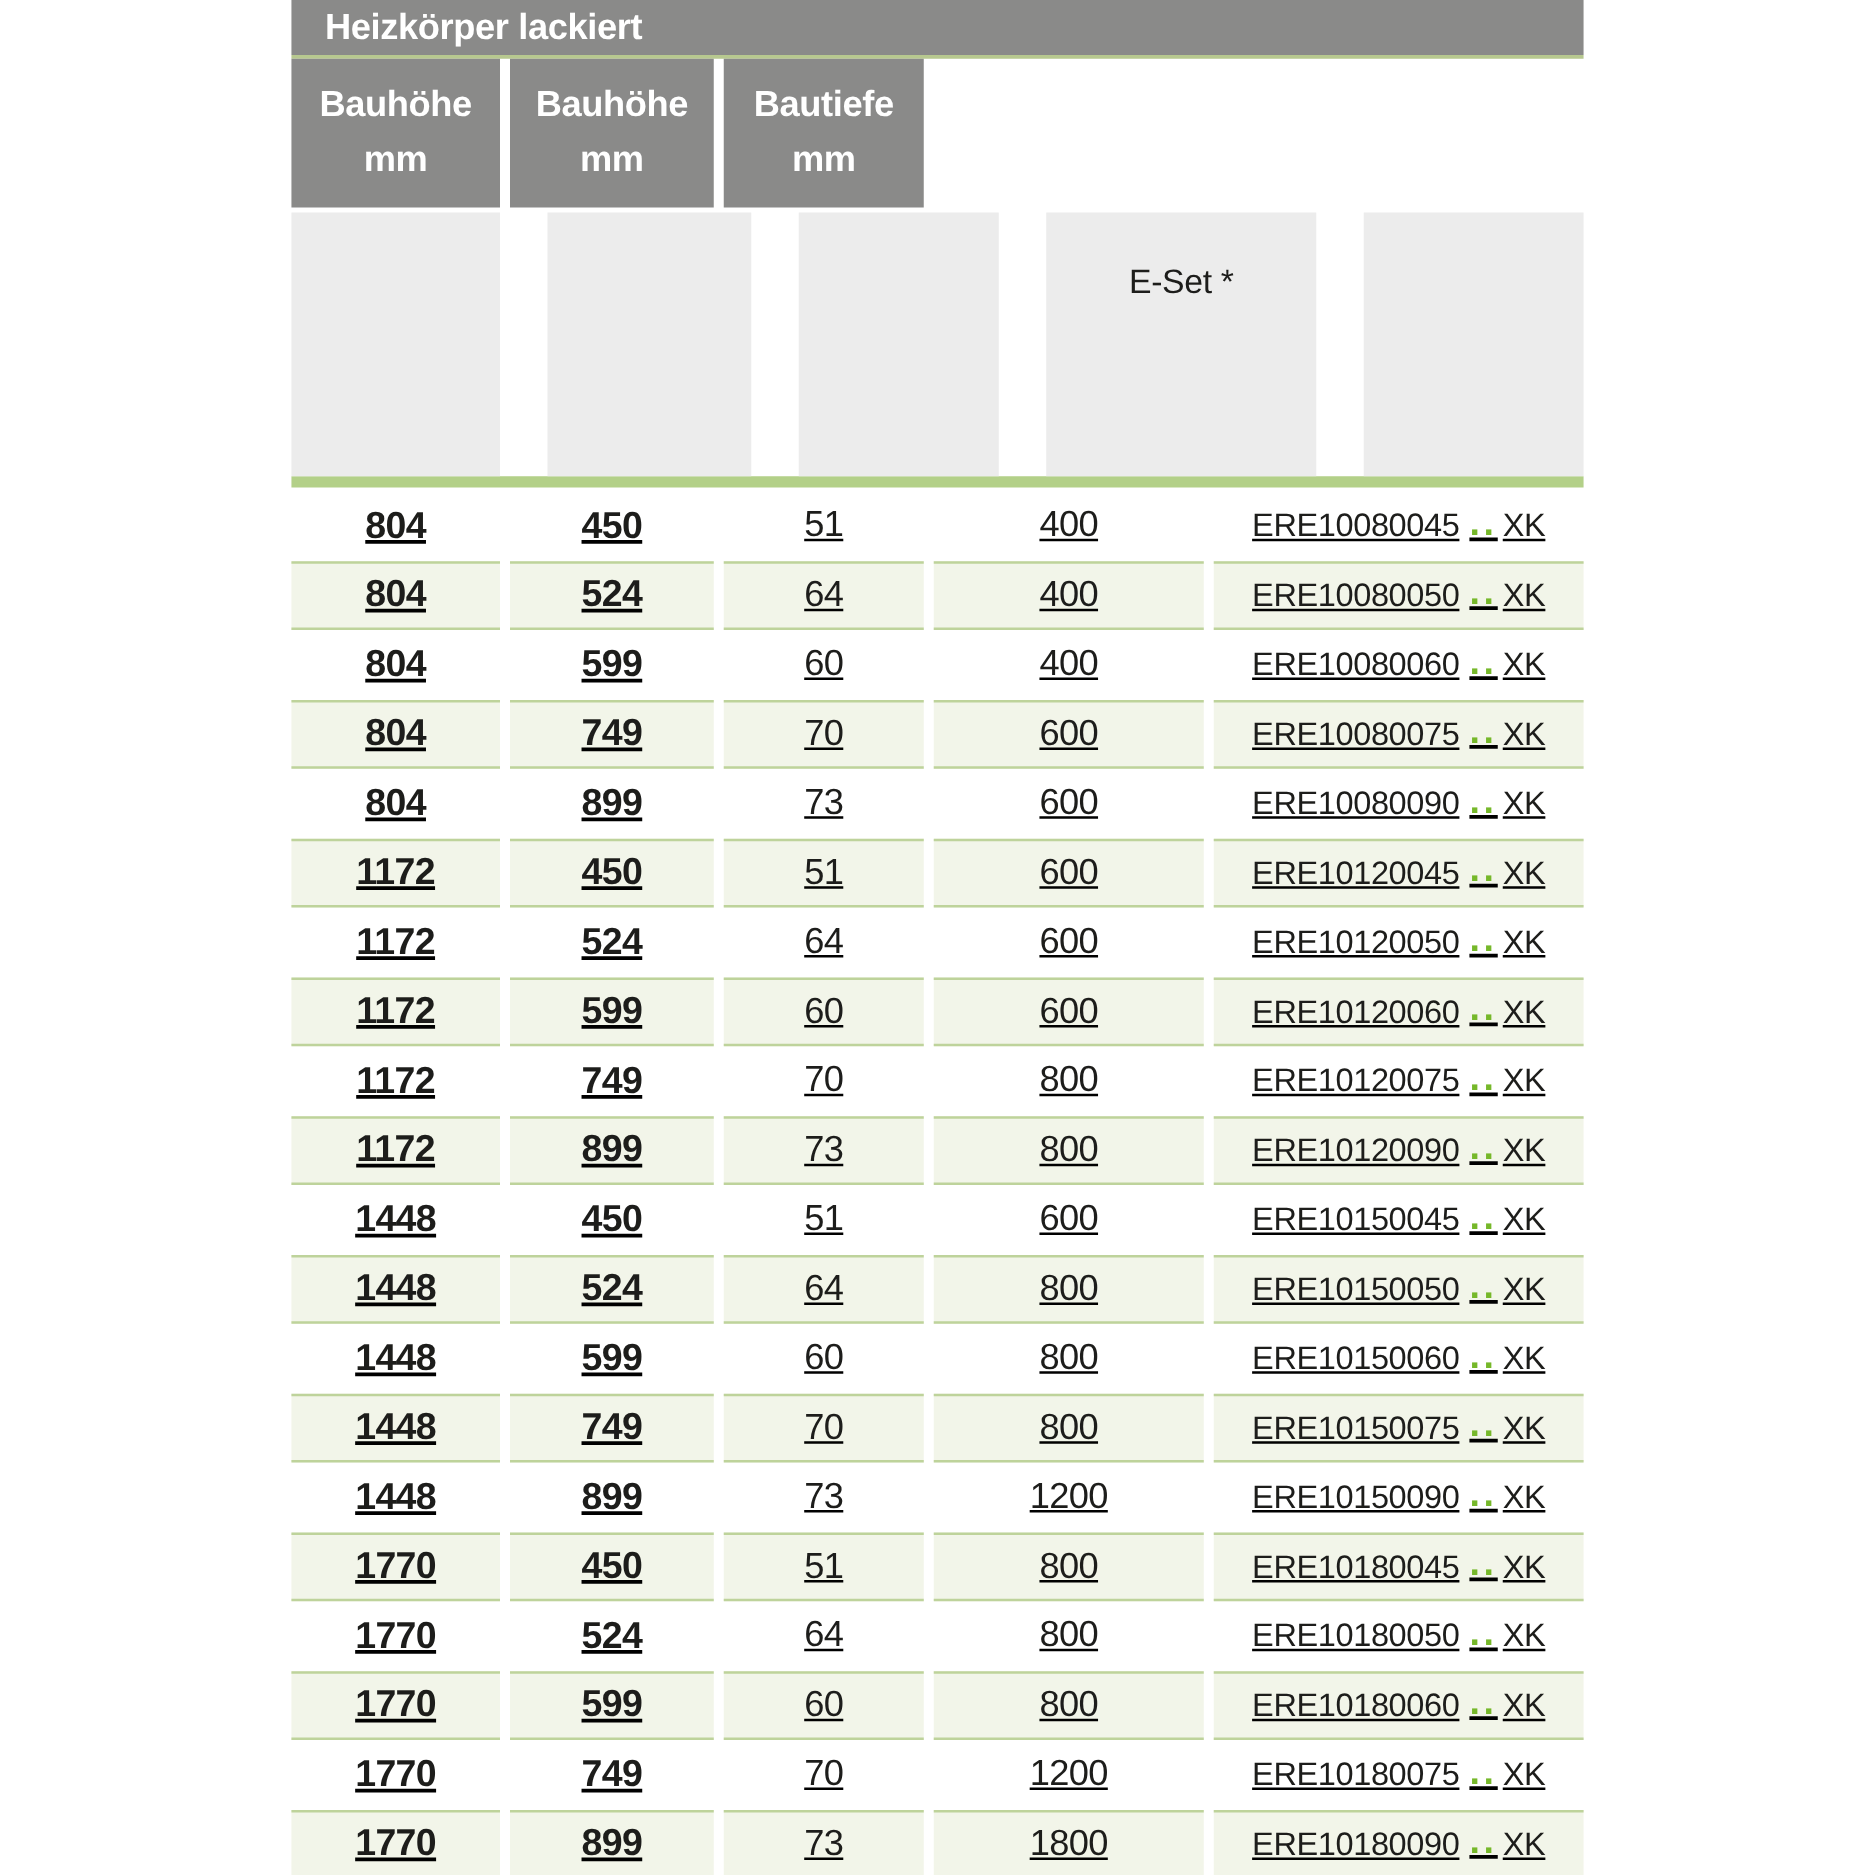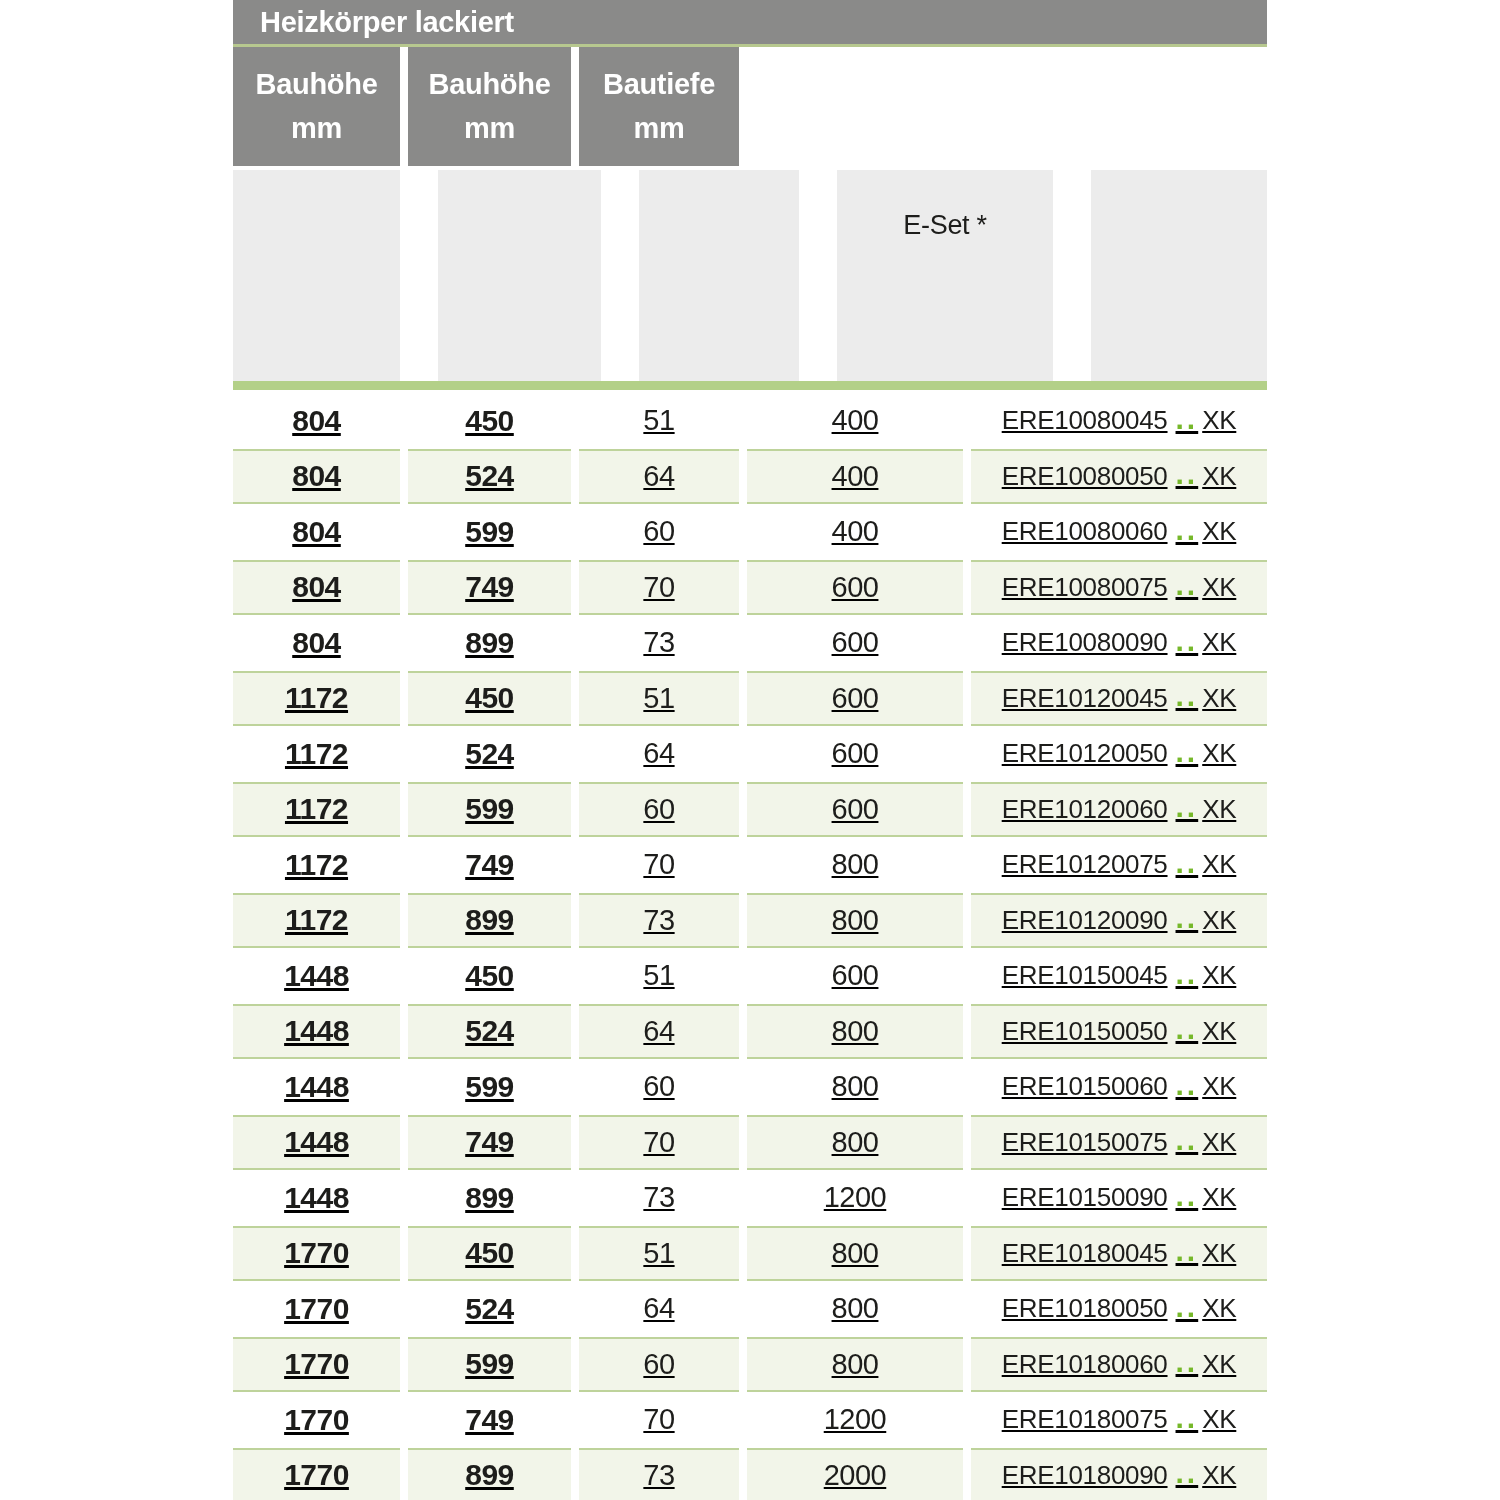--- a/index.html
+++ b/index.html
@@ -539,21 +539,21 @@
     <div class="cell">
       <span class="num bold">1770</span>
     </div>
     <div class="cell">
       <span class="num bold">899</span>
     </div>
     <div class="cell">
       <span class="num">73</span>
     </div>
     <div class="cell">
-      <span class="num">2000</span>
+      <span class="num">1800</span>
     </div>
     <div class="cell col-artikel">
       <span class="artikel-prefix">ERE10180090</span>
             <span class="artikel-dots">..</span>
             <span class="artikel-suffix">XK</span>
     </div>
   </div>
 </div>
   </div>
 </div>

